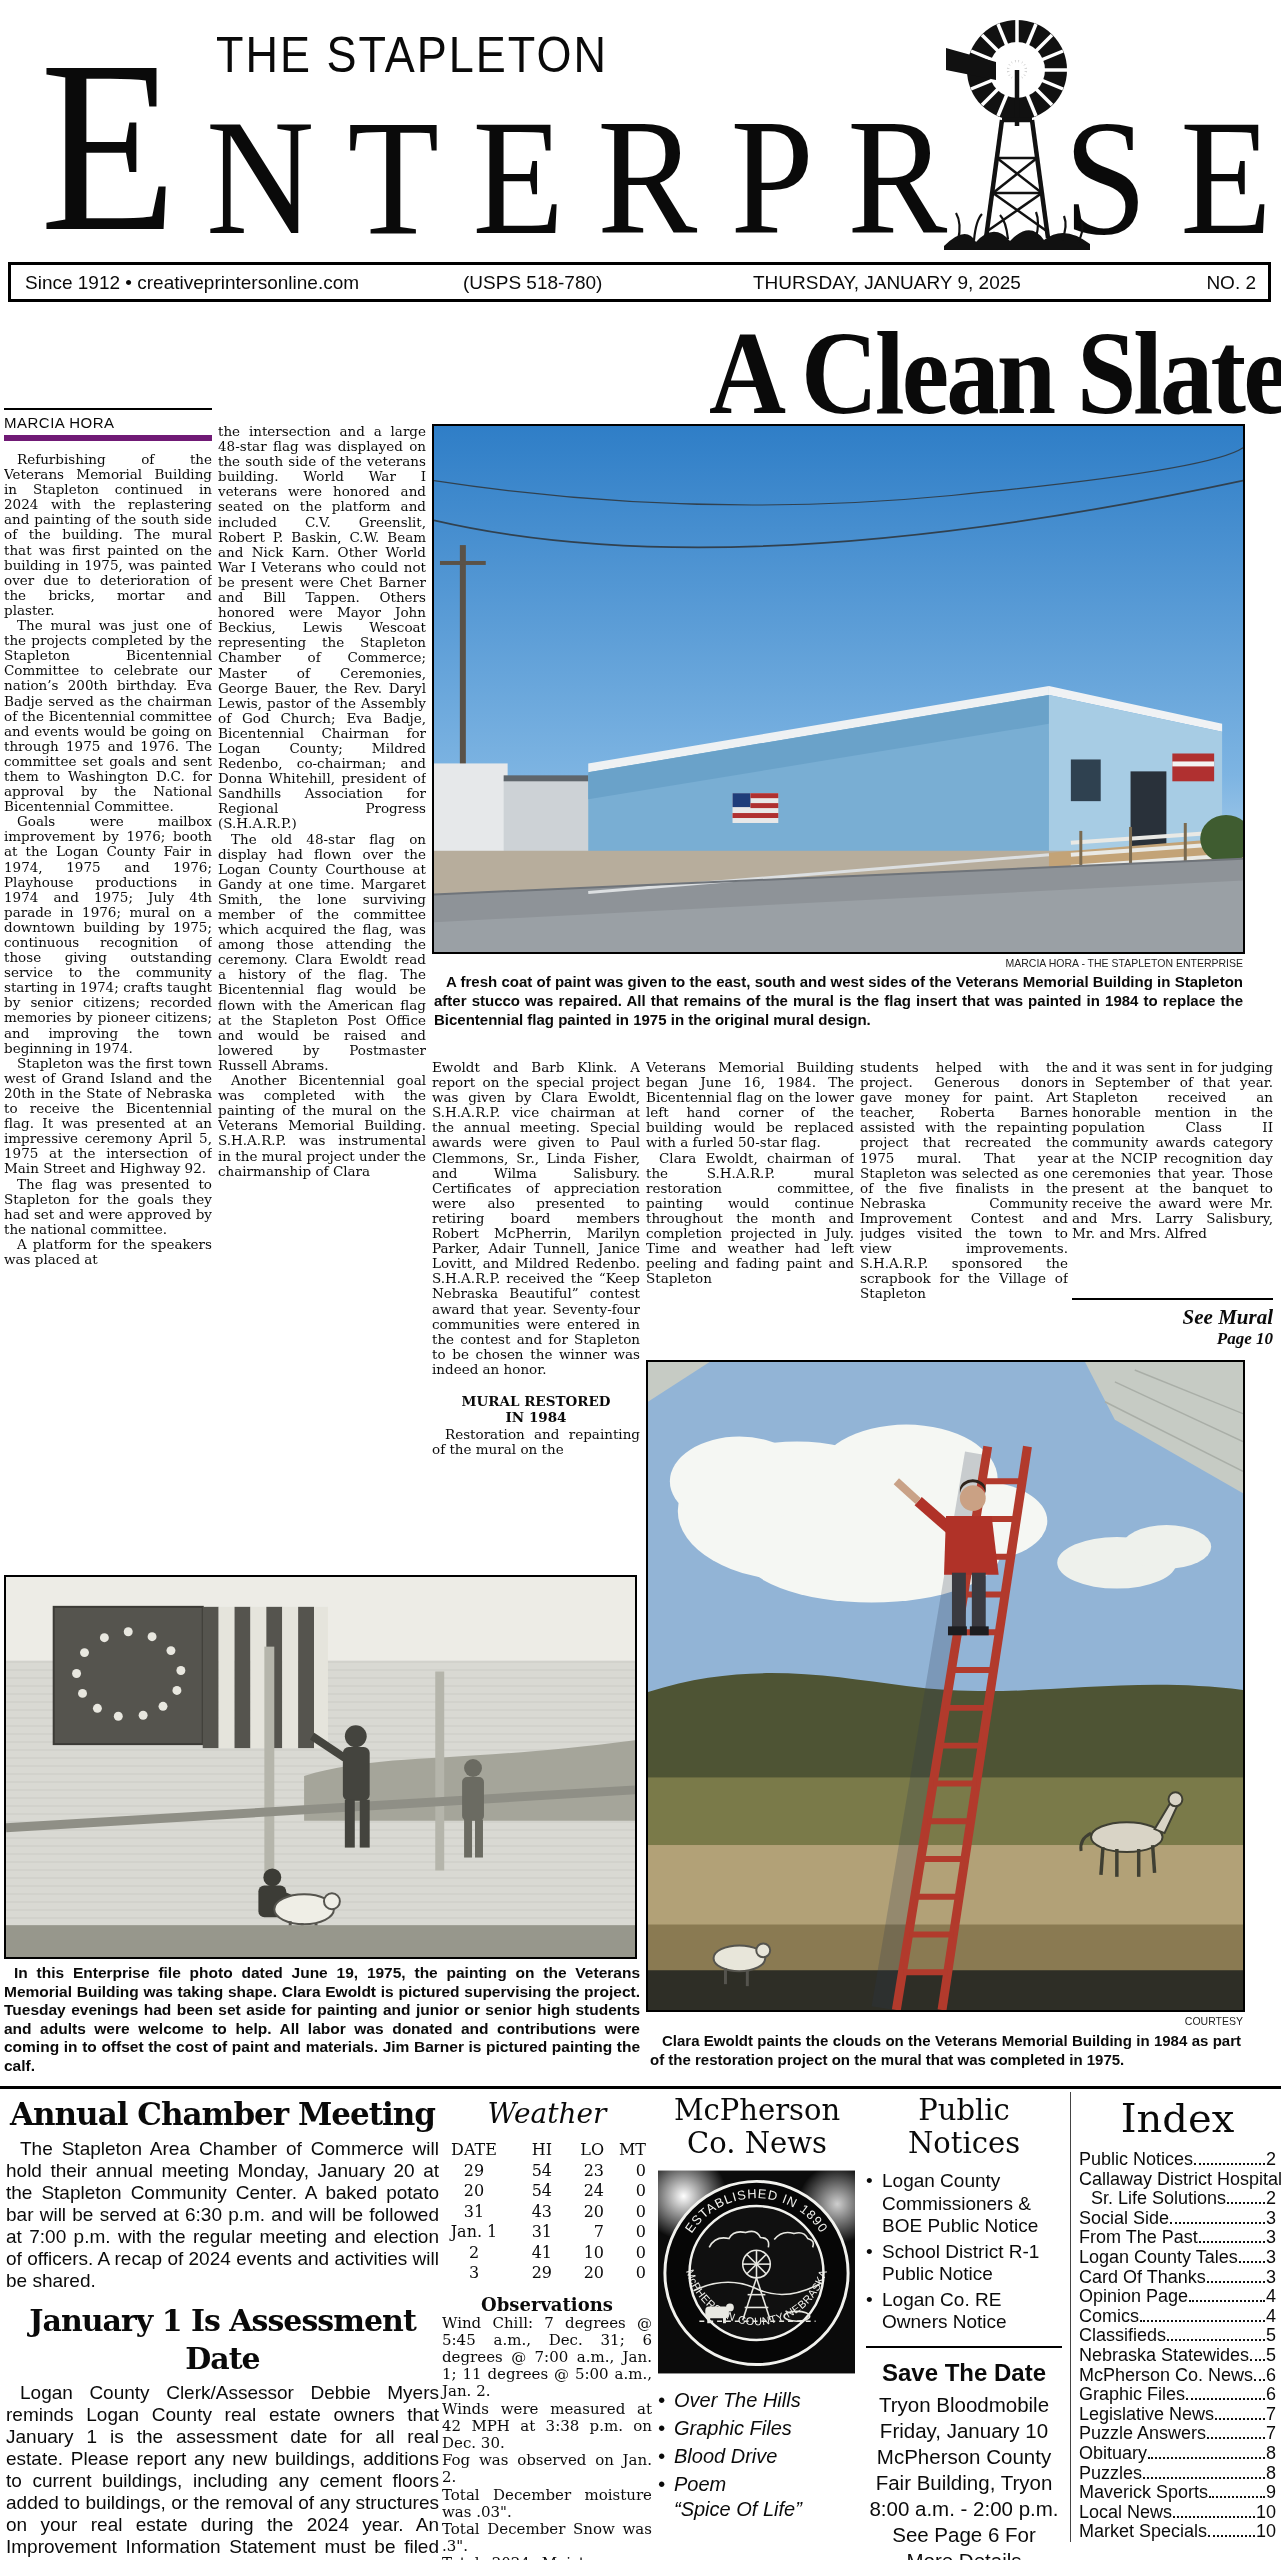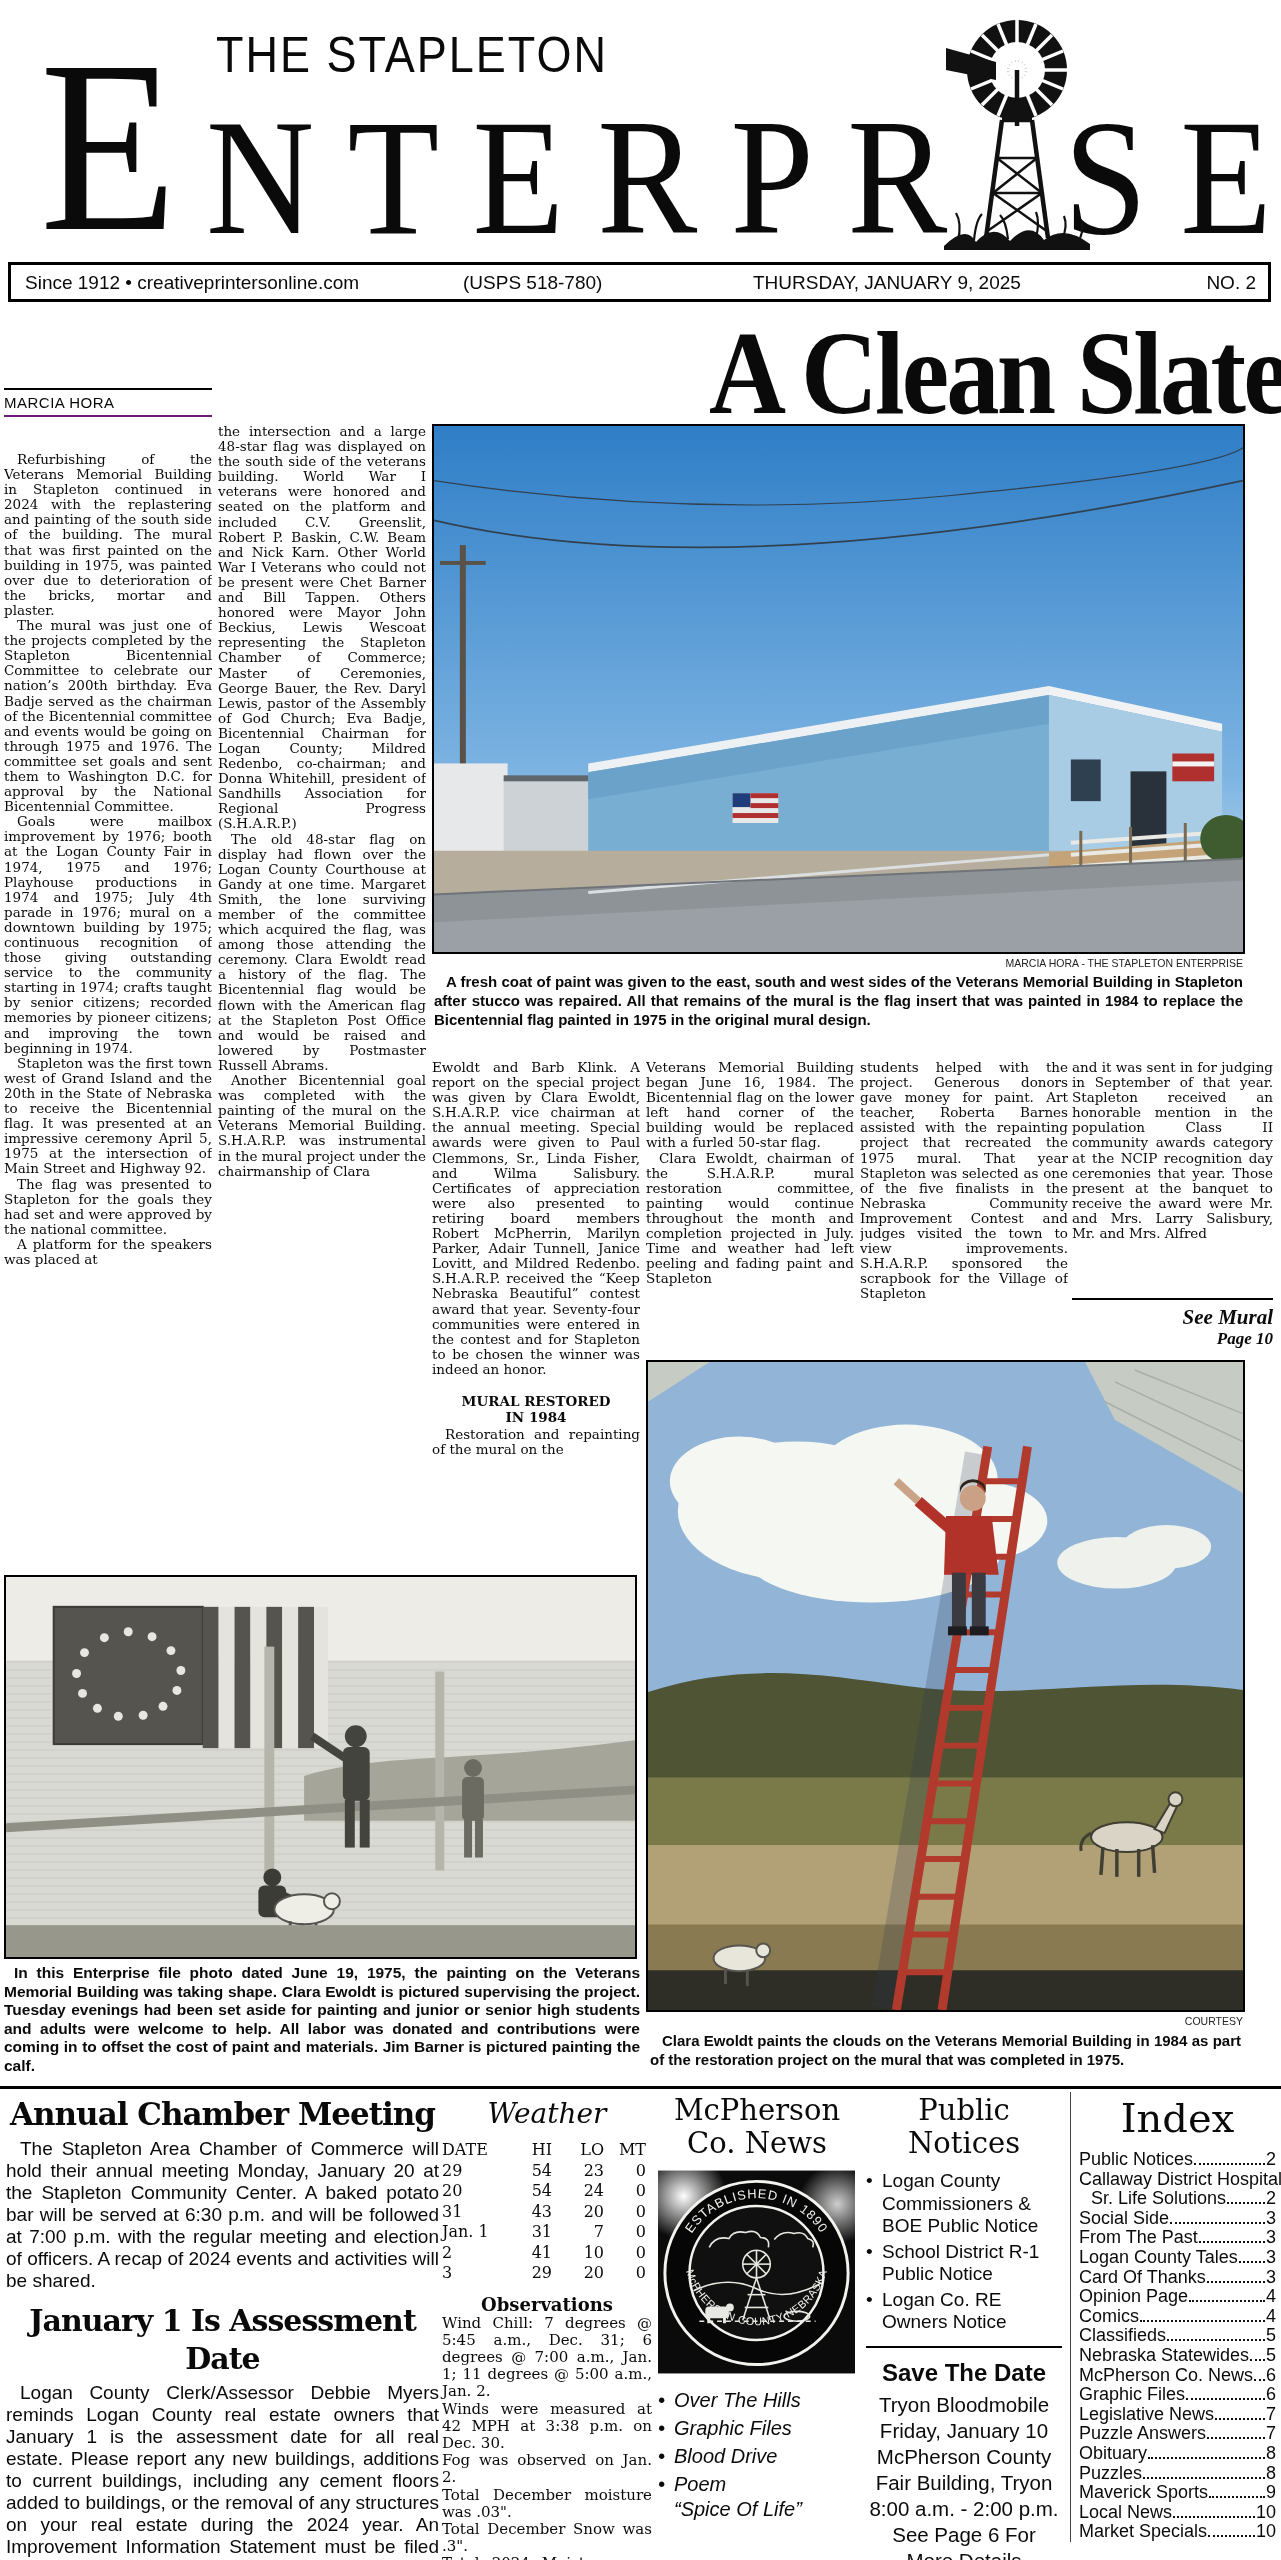--- a/index.html
+++ b/index.html
@@ -25,21 +25,21 @@
     box-sizing:border-box;font-family:"Liberation Sans",sans-serif;font-size:19px;}
   .dateline span{position:absolute;top:7px;white-space:nowrap;}
   .dl-since{left:14px;} .dl-usps{left:452px;} .dl-date{left:742px;} .dl-no{right:12px;}
 
   
   .main-headline{position:absolute;left:0;top:298px;width:1281px;text-align:center;}
   .main-headline span{display:inline-block;font-family:"Liberation Serif",serif;font-weight:bold;
     font-size:110px;line-height:1;letter-spacing:-3px;transform:scale(.97,1.08);transform-origin:top center;}
 
   
-  .byline-box{position:absolute;left:4px;top:388px;width:208px;border-top:2.5px solid #000;border-bottom:2px solid #701a75;
+  .byline-box{position:absolute;left:4px;top:408px;width:208px;border-top:2.5px solid #000;border-bottom:6px solid #701a75;
     padding:4px 0;box-sizing:border-box;}
   .byline{font-family:"Liberation Sans",sans-serif;font-size:15px;letter-spacing:.5px;}
   .col{position:absolute;text-align:justify;font-size:13.5px;line-height:15.1px;overflow:hidden;}
   .col p{margin:0;text-indent:13px;}
   .col p.noindent{text-indent:0;}
   .col1{left:4px;top:452px;width:208px;height:1120px;}
   .col2{left:218px;top:424px;width:208px;height:1146px;}
   .col3{left:432px;top:1060px;width:208px;height:528px;}
   .col4{left:646px;top:1060px;width:208px;height:296px;}
   .col5{left:860px;top:1060px;width:208px;height:296px;}
@@ -73,21 +73,21 @@
   .chamber .sec-head{font-size:31px;letter-spacing:-1px;line-height:40px;}
   .sans-body{font-family:Liberation Sans, sans-serif;font-size:19px;line-height:22px;text-align:justify;}
   .sans-body .lead{text-indent:14px;display:block;}
   .assess-head{margin-top:8px;}
 
   .weather{left:442px;top:2092px;width:210px;}
   .w-title{font-family:"DejaVu Serif",serif;font-size:28px;text-align:center;line-height:44px;font-style:italic;}
   .w-table{font-size:16px;line-height:20.5px;margin-top:4px;}
   .wrow{display:flex;}
   .wcell{display:block;}
-  .wcell:nth-child(1){width:64px;text-align:left;}
+  .wcell:nth-child(1){width:64px;text-align:center;}
   .wcell:nth-child(2){width:46px;text-align:right;}
   .wcell:nth-child(3){width:52px;text-align:right;}
   .wcell:nth-child(4){width:42px;text-align:right;}
   .obs-title{font-family:"DejaVu Serif",serif;font-weight:bold;font-size:18px;text-align:center;margin-top:10px;}
   .obs{font-size:15px;line-height:17.2px;text-align:justify;}
   .obs p{margin:0;text-indent:0;}
 
   .mcpherson{left:658px;top:2094px;width:198px;}
   .m-title{font-family:"DejaVu Serif",serif;font-size:29px;line-height:33px;text-align:center;}
   .seal-wrap{margin-top:10px;width:197px;height:204px;}

